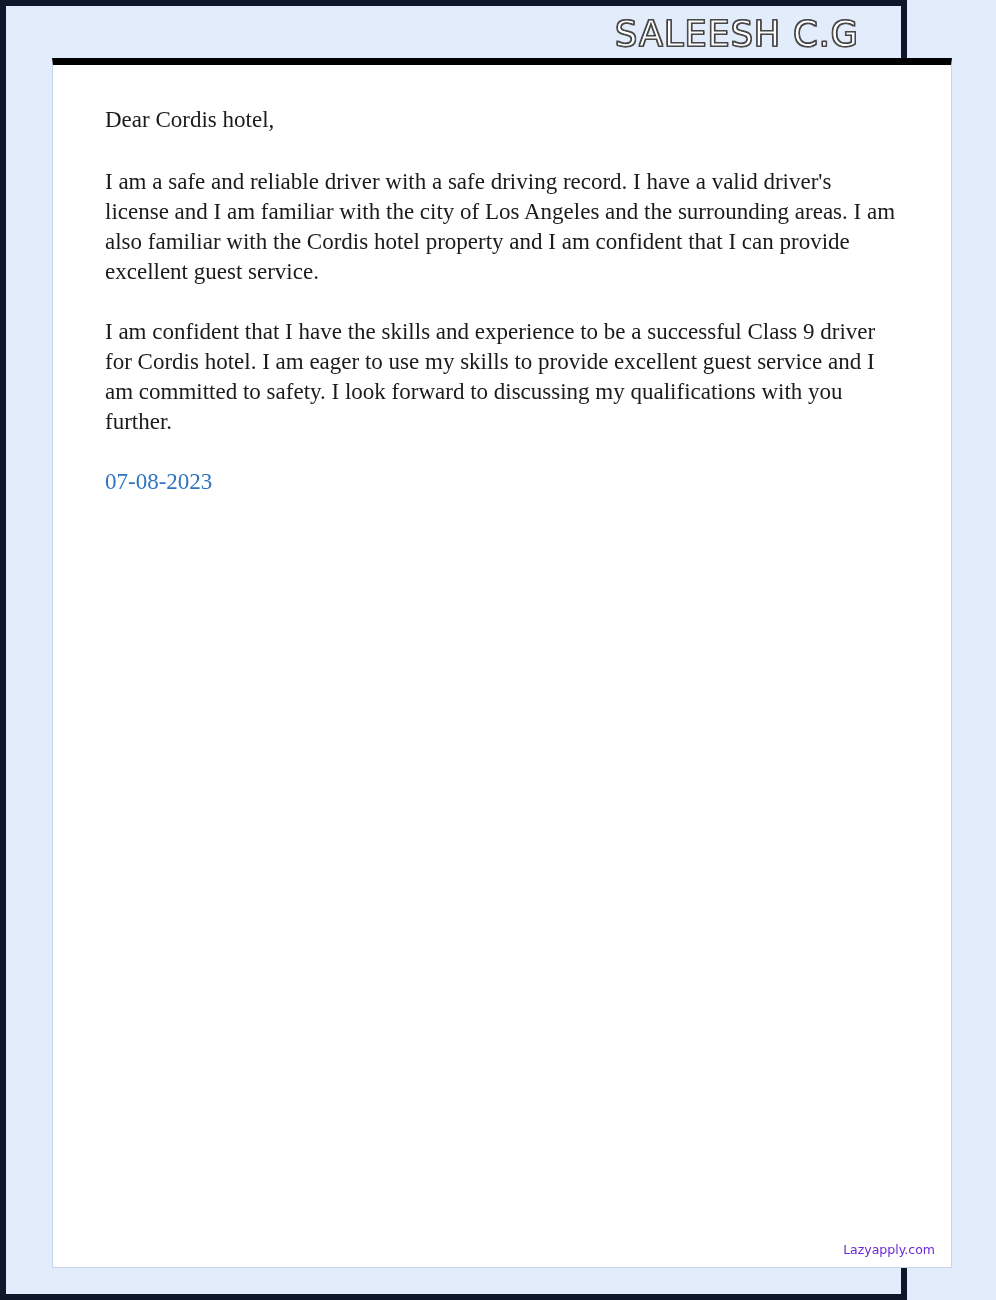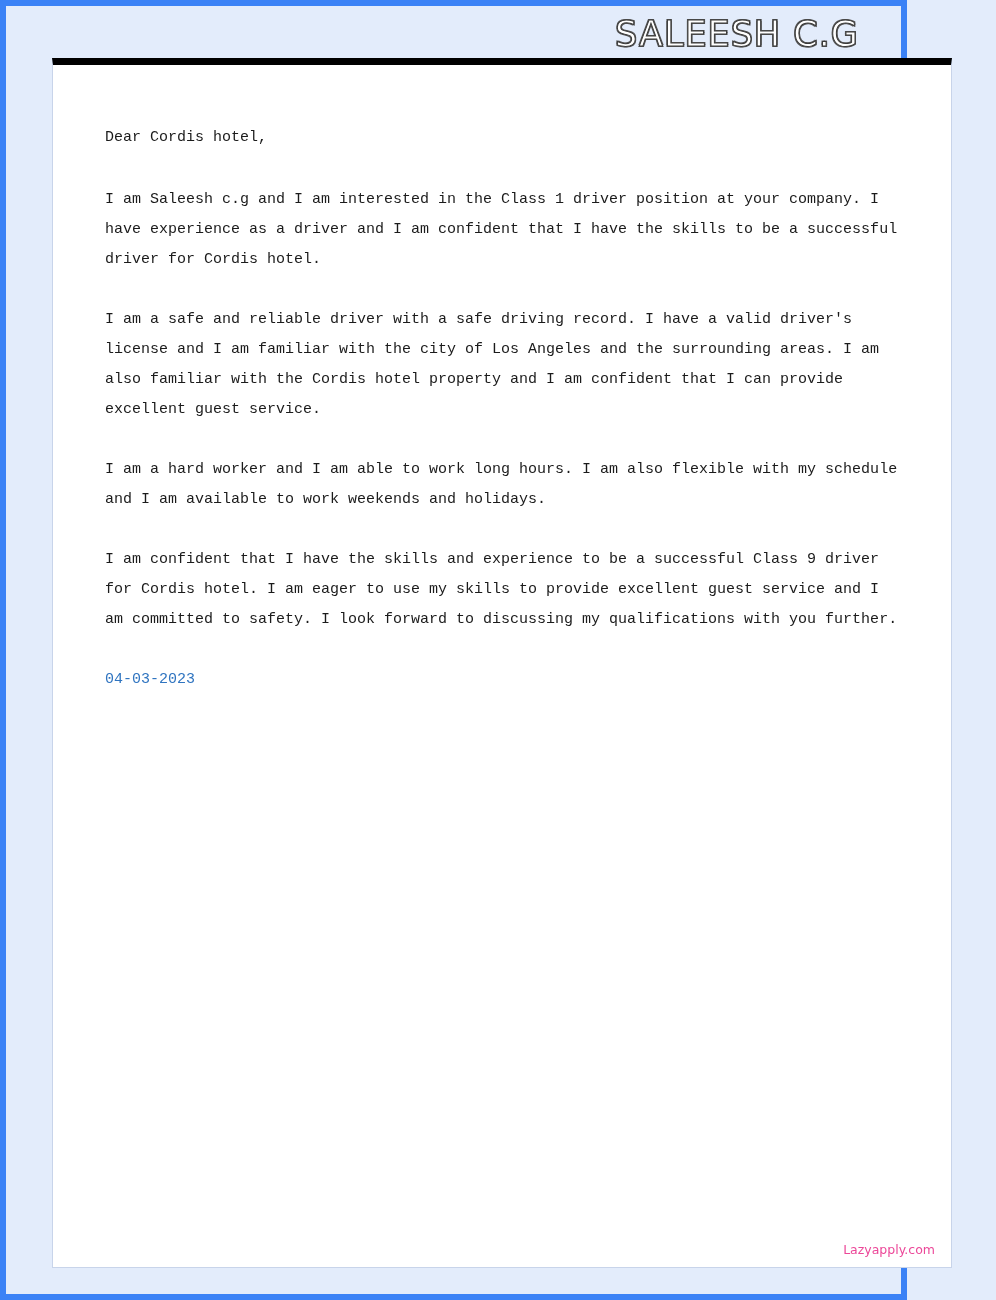--- a/index.html
+++ b/index.html
@@ -11,21 +11,21 @@
     height: 1300px;
     background: #e3ecfb;
     font-family: "DejaVu Sans", sans-serif;
     overflow: hidden;
   }
   .page {
     position: relative;
     width: 907px;
     height: 1300px;
     box-sizing: border-box;
-    border: 6px solid #3b82f6;
+    border: 6px solid #0f172a;
     background: #e3ecfb;
   }
   .header {
     position: absolute;
     top: 6px;
     left: 0;
     right: 0;
     height: 44px;
     display: flex;
     align-items: center;
@@ -57,57 +57,55 @@
     border-left: 1px solid #c8d4ea;
     border-right: 1px solid #c8d4ea;
     border-bottom: 1px solid #c8d4ea;
     box-sizing: border-box;
     overflow: hidden;
   }
   .letter {
     padding: 40px 52px 0 52px;
   }
   .letter p {
-    margin: 18px 0 30px 0;
-    font-size: 15px;
+    margin: 0 0 30px 0;
+    font-size: 23px;
     line-height: 30px;
     color: #1b1b1b;
-    font-family: Liberation Mono, monospace;
+    font-family: Liberation Serif, serif;
   }
   .letter p.salutation {
     margin-bottom: 32px;
   }
   .letter p.date {
     color: #2f74c0;
     margin-bottom: 0;
   }
   .footer {
     position: absolute;
     right: 16px;
     bottom: 10px;
     font-size: 12.5px;
-    color: #ec4899;
+    color: #6d28d9;
     font-family: "DejaVu Sans", sans-serif;
     text-align: right;
   }
 </style>
 </head>
 <body>
 
 <div class="page">
 
   <div class="header">
     <div class="header-name">SALEESH C.G</div>
   </div>
 
   <div class="sheet">
     <div class="letter">
       <p class="salutation">Dear Cordis hotel,</p>
-      <p>I am Saleesh c.g and I am interested in the Class 1 driver position at your company. I have experience as a driver and I am confident that I have the skills to be a successful driver for Cordis hotel.</p>
       <p>I am a safe and reliable driver with a safe driving record. I have a valid driver's license and I am familiar with the city of Los Angeles and the surrounding areas. I am also familiar with the Cordis hotel property and I am confident that I can provide excellent guest service.</p>
-      <p>I am a hard worker and I am able to work long hours. I am also flexible with my schedule and I am available to work weekends and holidays.</p>
       <p>I am confident that I have the skills and experience to be a successful Class 9 driver for Cordis hotel. I am eager to use my skills to provide excellent guest service and I am committed to safety. I look forward to discussing my qualifications with you further.</p>
-      <p class="date">04-03-2023</p>
+      <p class="date">07-08-2023</p>
     </div>
     <div class="footer">Lazyapply.com</div>
   </div>
 
 </div>
 
 </body></html>

